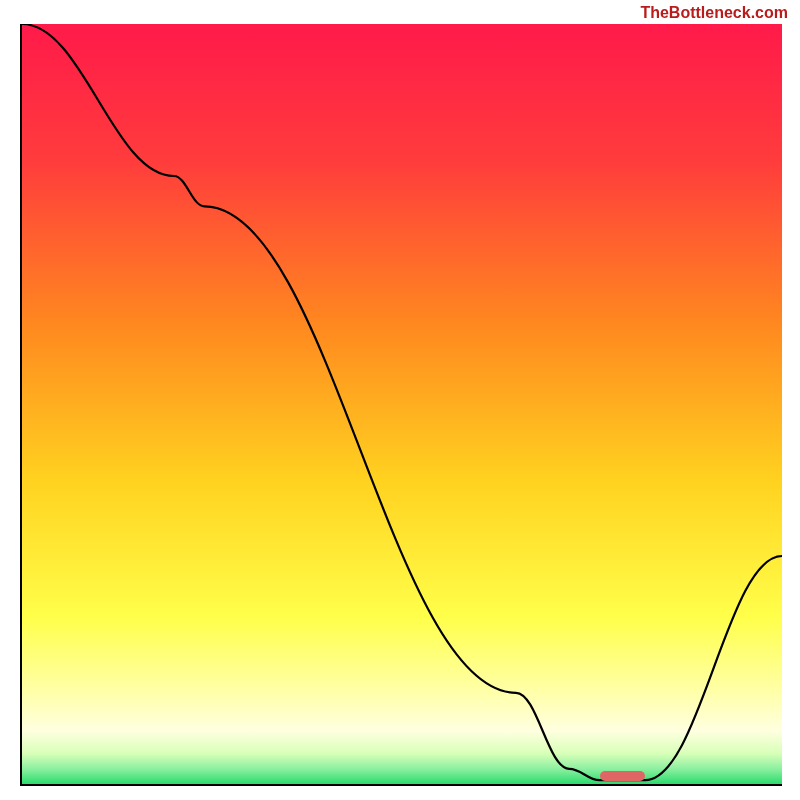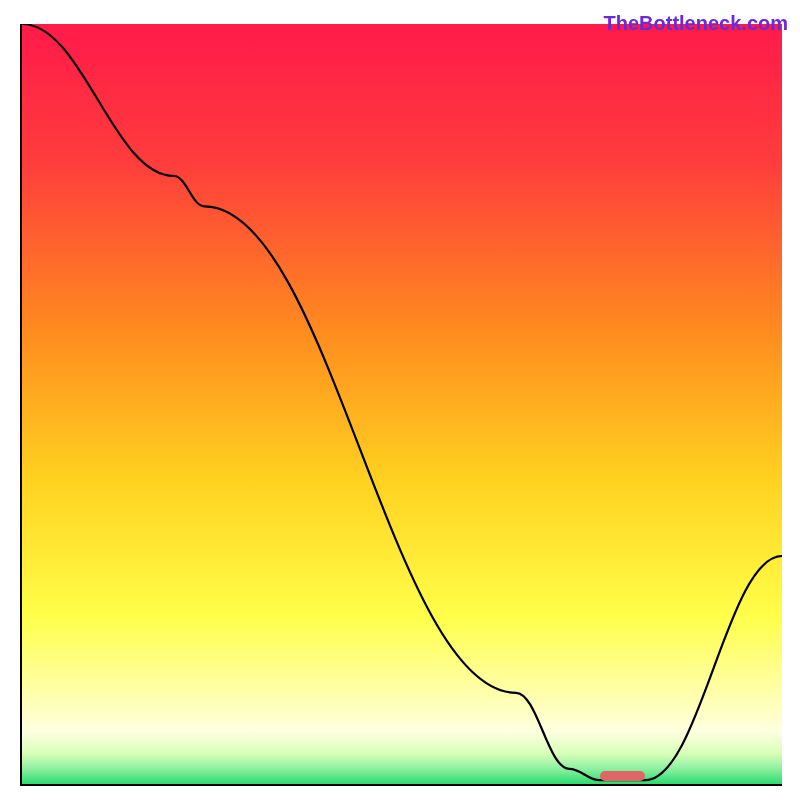--- a/index.html
+++ b/index.html
@@ -6,25 +6,25 @@
     margin: 0;
     padding: 0;
     width: 800px;
     height: 800px;
     background: #ffffff;
     font-family: Arial, sans-serif;
     position: relative;
   }
   .watermark {
     position: absolute;
-    top: 12px;
+    top: 4px;
     right: 12px;
-    font-size: 20px;
+    font-size: 16px;
     font-weight: bold;
-    color: #6d28d9;
+    color: #b91c1c;
     z-index: 10;
   }
   .plot-area {
     position: absolute;
     left: 20px;
     top: 24px;
     width: 760px;
     height: 760px;
     border-left: 2px solid #000;
     border-bottom: 2px solid #000;

